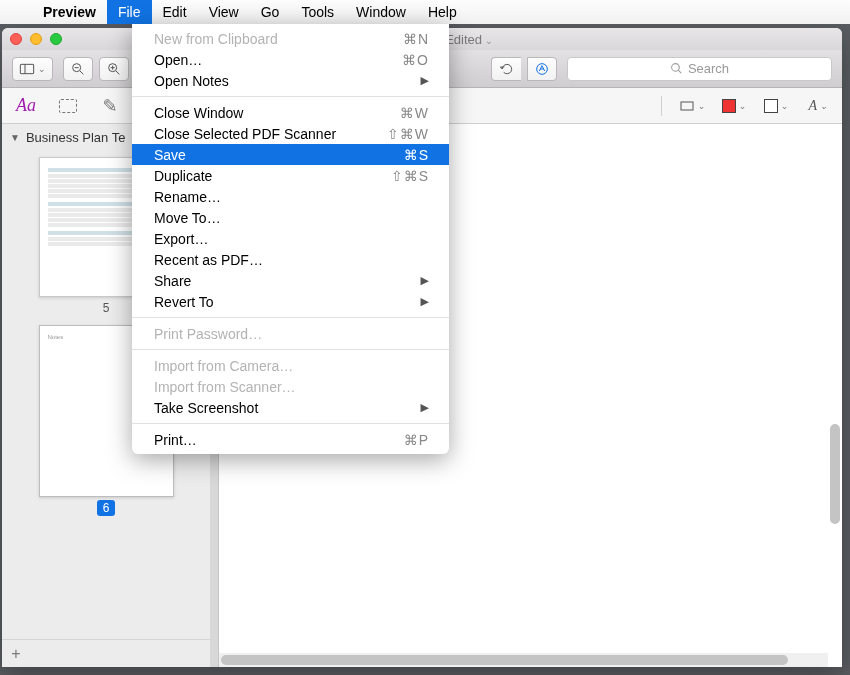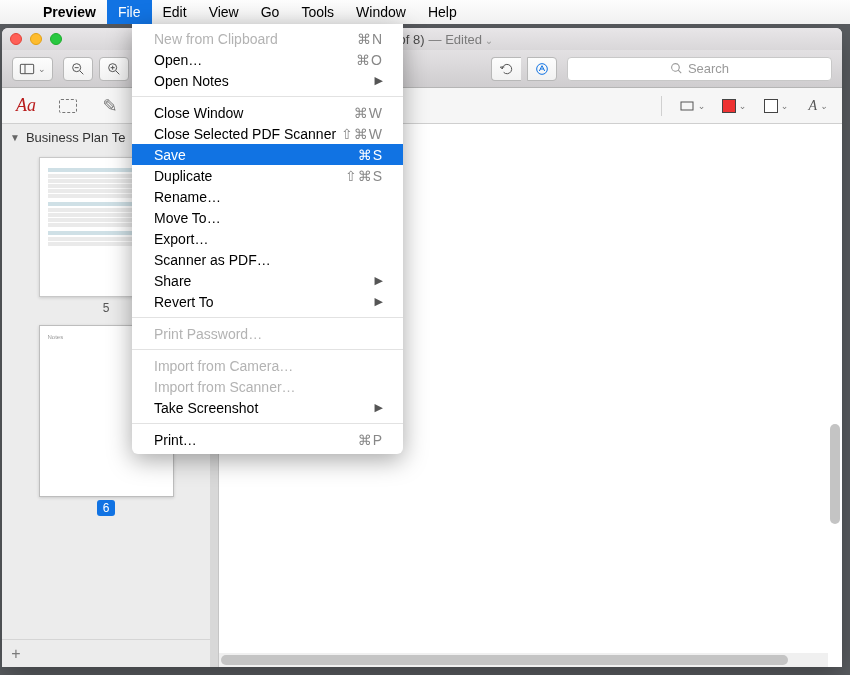--- a/index.html
+++ b/index.html
@@ -33,21 +33,21 @@
     .tool-btn.seg-left{ border-radius:4px 0 0 4px; border-right:none;}
     .tool-btn.seg-right{ border-radius:0 4px 4px 0;}
     .tool-btn.wider{ min-width:40px; }
     .spacer{ flex:1; }
     .search { flex:0 0 265px; height:24px; background:#fff; border:1px solid #c8c8c8; border-radius:4px; display:flex; align-items:center; justify-content:center; color:#9a9a9a; font-size:13px; gap:5px;}
     .search svg{ width:13px; height:13px; fill:#9a9a9a;}
     
     
     .toolbar2 { height: 36px; background:#f6f6f6; border-bottom:1px solid #cfcfcf; display:flex; align-items:center; padding:0 10px; gap:14px; font-size:14px;}
     .t2-btn { height:24px; min-width:28px; display:flex; align-items:center; justify-content:center; color:#555;}
-    .aa { color:#b91c1c; font-family: Georgia, serif; font-style: italic; font-size:18px;}
+    .aa { color:#a21caf; font-family: Georgia, serif; font-style: italic; font-size:18px;}
     .dashed-box{ width:18px; height:14px; border:1.5px dashed #777; border-radius:2px;}
     .pencil{ font-size:18px; color:#777;}
     .divider{ width:1px; height:20px; background:#d0d0d0; margin:0 2px;}
     .color-well{ width:14px;height:14px; border:1px solid #444; background:#e33; display:inline-block;}
     .color-well.white{ background:#fff;}
     .chev-sm{ font-size:9px; color:#777; margin-left:3px;}
     
     
     .body { flex:1; display:flex; background:#ececec; overflow:hidden;}
     
@@ -72,21 +72,21 @@
     .split .dimple{ position:absolute; top:50%; left:1px; width:6px; height:30px; transform:translateY(-200px); border-radius:3px; background:linear-gradient(#e9e9e9,#cfcfcf);}
     
     
     .canvas{ flex:1; background:#fff; border-left:1px solid #c5c5c5; position:relative;}
     .hscroll{ position:absolute; left:0; right:14px; bottom:0; height:14px; background:#f0f0f0;}
     .hscroll .thumb-h{ position:absolute; left:2px; top:2px; right:40px; height:10px; background:#c4c4c4; border-radius:5px;}
     .vscroll{ position:absolute; right:0; top:0; bottom:14px; width:14px;}
     .vscroll .thumb-v{ position:absolute; right:2px; top:300px; width:10px; height:100px; background:#c4c4c4; border-radius:5px;}
     
     
-    .menu { position: absolute; left: 132px; top: 24px; width: 271px; background:#fff; border-radius:0 0 6px 6px; box-shadow: 0 6px 24px rgba(0,0,0,.35); padding:4px 0; z-index:200; font-size:14px;}
+    .menu { position: absolute; left: 132px; top: 24px; width: 317px; background:#fff; border-radius:0 0 6px 6px; box-shadow: 0 6px 24px rgba(0,0,0,.35); padding:4px 0; z-index:200; font-size:14px;}
     .menu-row { display:flex; align-items:center; height:21px; padding:0 20px 0 22px; color:#000; }
     .menu-row.disabled{ color:#b3b3b3; }
     .menu-row.highlight{ background:#1173e3; color:#fff;}
     .menu-row .label{ flex:1; white-space:nowrap;}
     .menu-row .short{ color:#888; font-size:14px; letter-spacing:1px;}
     .menu-row.highlight .short{ color:#fff;}
     .menu-sep{ height:1px; background:#e2e2e2; margin:5px 0;}
     .arrow-r{ font-size:11px; color:#555;}
     
     svg.ico{ width:16px; height:16px; stroke:#555; fill:none; stroke-width:1.5;}
@@ -273,21 +273,21 @@
   <div class="menu-row">
       <span class="label">Rename…</span>
     </div>
   <div class="menu-row">
       <span class="label">Move To…</span>
     </div>
   <div class="menu-row">
       <span class="label">Export…</span>
     </div>
   <div class="menu-row">
-      <span class="label">Scanner as PDF…</span>
+      <span class="label">Recent as PDF…</span>
     </div>
   <div class="menu-row">
       <span class="label">Share</span>
       <span class="arrow-r">▶</span>
     </div>
   <div class="menu-row">
       <span class="label">Revert To</span>
       <span class="arrow-r">▶</span>
     </div>
   <div class="menu-sep"></div>

